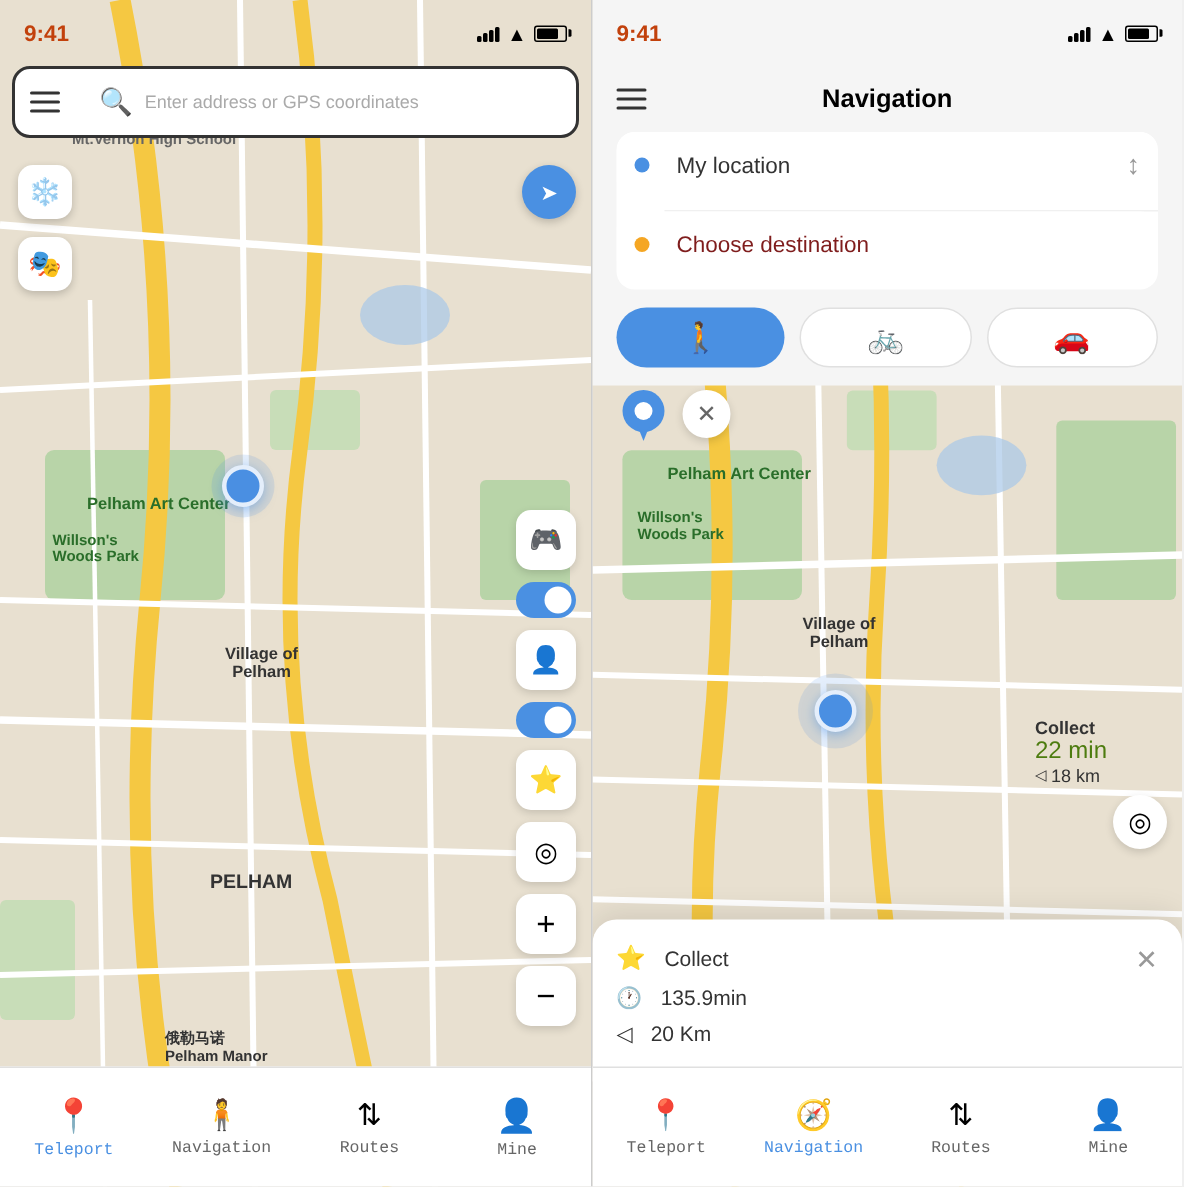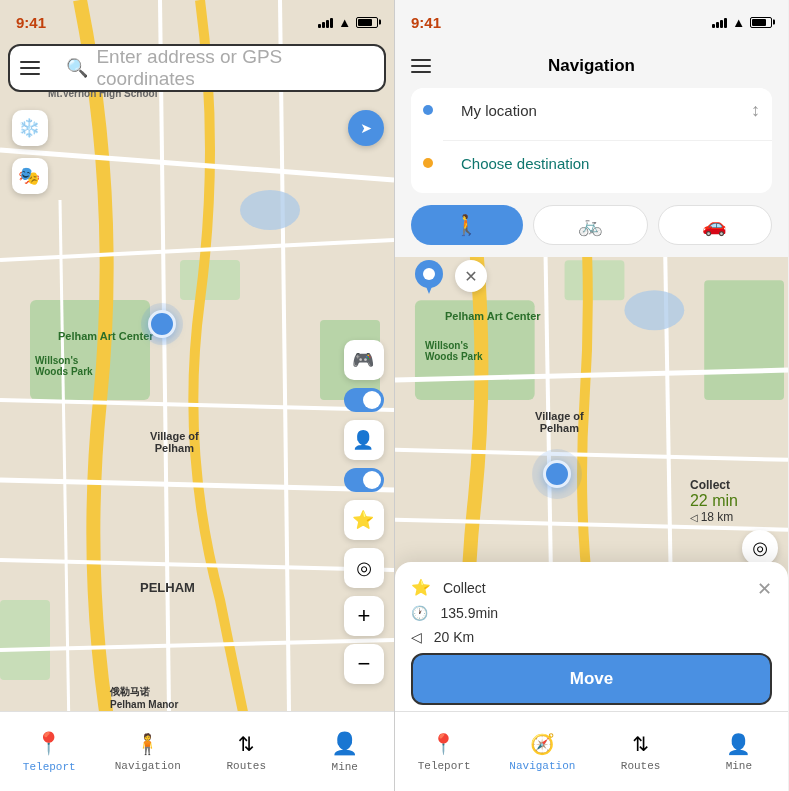--- a/index.html
+++ b/index.html
@@ -100,21 +100,21 @@
       height: 48px;
     }
     .hamburger { display: flex; flex-direction: column; gap: 4px; }
     .hamburger span { display: block; width: 20px; height: 2px; background: #333; border-radius: 1px; }
 
     .search-input-area {
       display: flex; align-items: center; gap: 8px;
       flex: 1;
     }
     .search-icon-wrap { color: #4a90e2; font-size: 18px; }
-    .search-placeholder { color: #aaa; font-size: 19px; }
+    .search-placeholder { color: #aaa; font-size: 12px; }
 
     
     .float-btn {
       position: absolute;
       width: 36px; height: 36px;
       background: #fff;
       border-radius: 10px;
       display: flex; align-items: center; justify-content: center;
       z-index: 50;
       box-shadow: 0 2px 6px rgba(0,0,0,0.2);
@@ -235,30 +235,30 @@
     }
 
     .nav-input-row {
       background: #fff;
       border-radius: 12px;
       padding: 0 12px;
       margin-bottom: 8px;
       display: flex;
       align-items: center;
       height: 44px;
-      gap: 28px;
+      gap: 18px;
     }
     .nav-input-dot {
       width: 10px; height: 10px;
       border-radius: 50%;
     }
     .nav-input-dot.blue { background: #4a90e2; }
     .nav-input-dot.orange { background: #f5a623; }
     .nav-input-text { font-size: 15px; color: #333; flex: 1; }
-    .nav-input-text.placeholder { color: #0f766e; }
+    .nav-input-text.placeholder { color: #7f1d1d; }
     .nav-swap-btn { font-size: 18px; color: #999; }
 
     .nav-inputs-card {
       background: #fff;
       border-radius: 12px;
       overflow: hidden;
       margin-bottom: 12px;
     }
     .nav-input-divider {
       height: 1px;
@@ -577,21 +577,20 @@
       <span class="bottom-card-text">Collect</span>
     </div>
     <div class="bottom-card-row">
       <span style="font-size:14px;color:#4a90e2;">🕐</span>
       <span class="bottom-card-text">135.9min</span>
     </div>
     <div class="bottom-card-row">
       <span style="font-size:14px;color:#333;">◁</span>
       <span class="bottom-card-text">20 Km</span>
     </div>
-    <button class="move-btn">Move</button>
   </div>
 
   <div class="tab-bar">
     <div class="tab-item">
       <span class="tab-icon" style="font-size:20px;">📍</span>
       <span class="tab-label">Teleport</span>
     </div>
     <div class="tab-item active">
       <span class="tab-icon" style="font-size:20px;">🧭</span>
       <span class="tab-label">Navigation</span>

